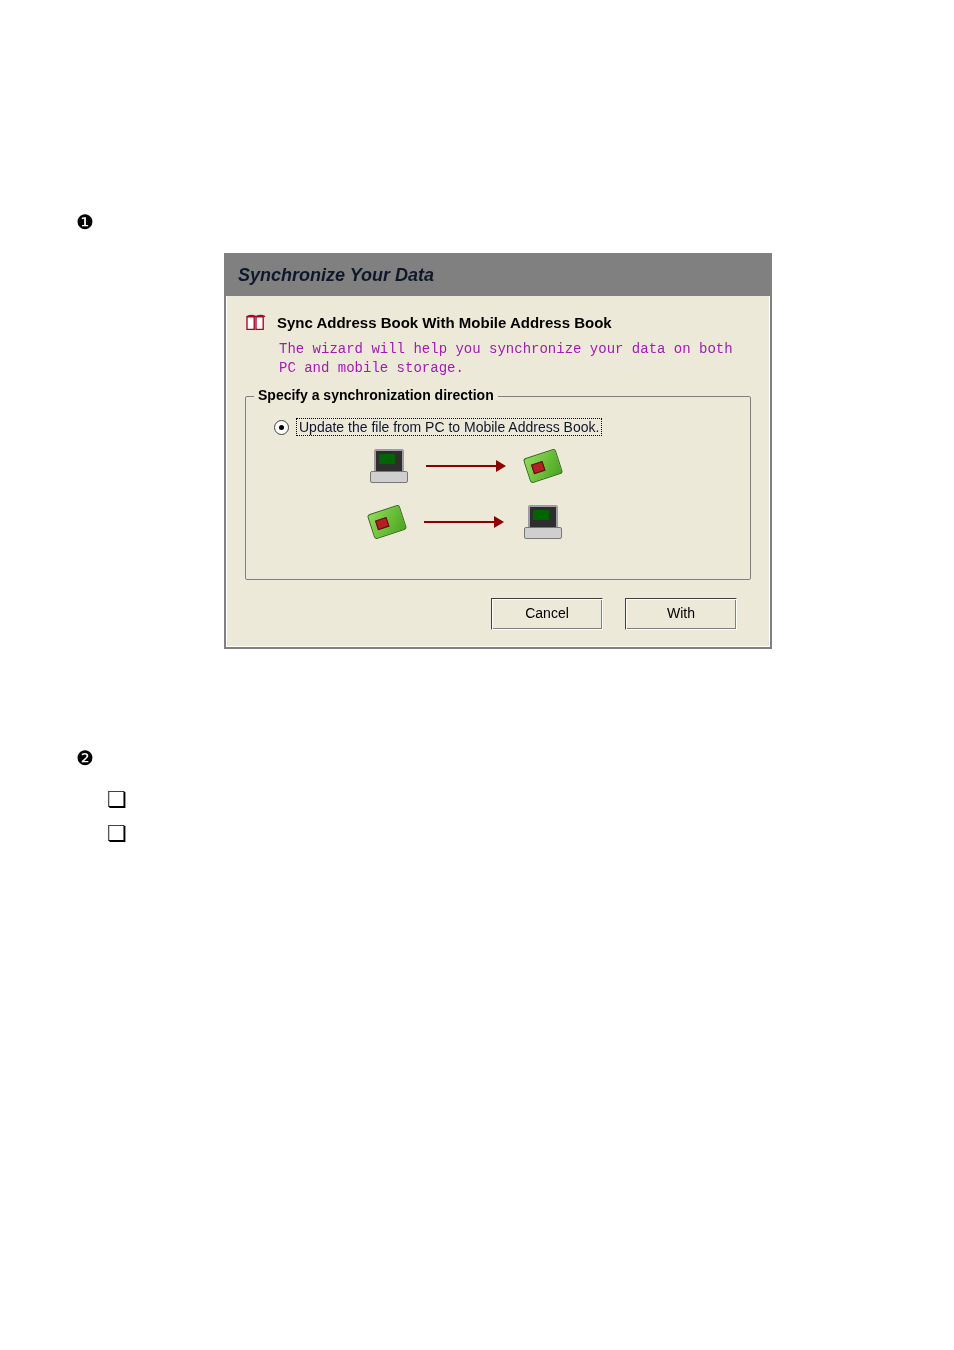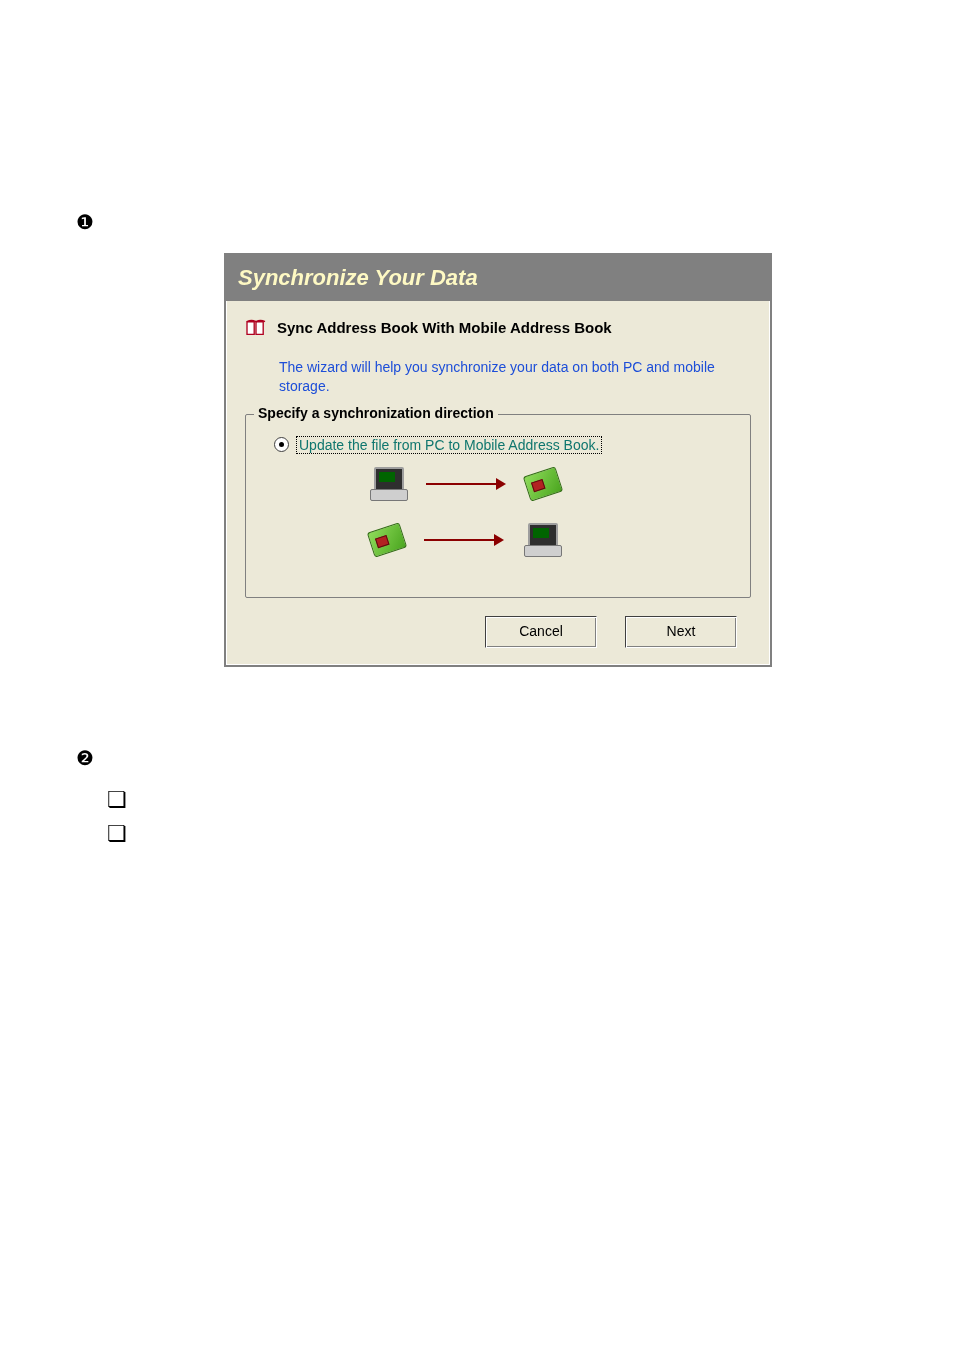--- a/index.html
+++ b/index.html
@@ -32,24 +32,24 @@
     position: absolute;
     left: 224px;
     top: 253px;
     width: 544px;
     border: 2px solid #808080;
     background: #ece9d8;
     box-shadow: 0 0 0 1px #ffffff inset;
   }
   .wizard-title {
     background: #808080;
-    color: #fef9c3;
+    color: #0f172a;
     font-style: italic;
     font-weight: bold;
-    font-size: 22px;
+    font-size: 18px;
     padding: 10px 12px;
   }
   .wizard-body {
     background: #ece9d8;
     padding: 18px 18px 4px 18px;
     border: 1px solid #ffffff;
     border-top: none;
   }
   .section-line {
     display: flex;
@@ -60,24 +60,25 @@
     width: 22px; height: 18px;
     display: inline-block;
   }
   .section-title {
     font-weight: bold;
     font-size: 15px;
     color: #000;
   }
   .section-desc {
     font-size: 14px;
-    color: #1d4ed8;
-    margin: 21px 0 18px 34px;
+    color: #a21caf;
+    margin: 8px 0 18px 34px;
     line-height: 1.35;
     max-width: 470px;
+    font-family: Liberation Mono, monospace;
   }
 
   .fieldset {
     position: relative;
     border: 1px solid #808080;
     margin: 0 0 8px 0;
     padding: 22px 28px 18px 28px;
     border-radius: 2px;
   }
   .fieldset .legend {
@@ -86,24 +87,24 @@
     left: 8px;
     background: #ece9d8;
     padding: 0 4px;
     font-weight: bold;
     font-size: 14px;
     color: #000;
   }
 
   .radio-row {
     display: flex;
-    align-items: center;
+    align-items: flex-end;
     gap: 8px;
     font-size: 14px;
-    color: #0f766e;
+    color: #0f172a;
   }
   .radio {
     width: 13px; height: 13px;
     border: 1px solid #404040;
     border-radius: 50%;
     background: #fff;
     display: inline-flex;
     align-items: center;
     justify-content: center;
   }
@@ -197,21 +198,21 @@
     position: absolute;
     left: 6px; top: 8px;
     width: 10px; height: 8px;
     background: #b22222;
     border: 1px solid #5a0e0e;
   }
 
   .button-row {
     display: flex;
     justify-content: flex-end;
-    gap: 28px;
+    gap: 22px;
     padding: 10px 14px 12px 0;
   }
   .win-btn {
     width: 110px;
     height: 30px;
     background: #ece9d8;
     border: 1px solid #404040;
     border-right-color: #fff;
     border-bottom-color: #fff;
     box-shadow: inset 1px 1px 0 #fff, inset -1px -1px 0 #808080;
@@ -272,21 +273,21 @@
           <span class="arrow"></span>
           <span class="pc-icon">
               <span class="monitor"></span>
               <span class="base"></span>
             </span>
         </div>
       </div>
 
       <div class="button-row">
         <div class="win-btn">Cancel</div>
-        <div class="win-btn">Next</div>
+        <div class="win-btn">With</div>
       </div>
     </div>
   </div>
 
   <span class="bullet" style="left:76px; top:746px;">❷</span>
   <span class="checkbox" style="left:107px; top:787px;">❏</span>
   <span class="checkbox" style="left:107px; top:821px;">❏</span>
 
 </div>
 

